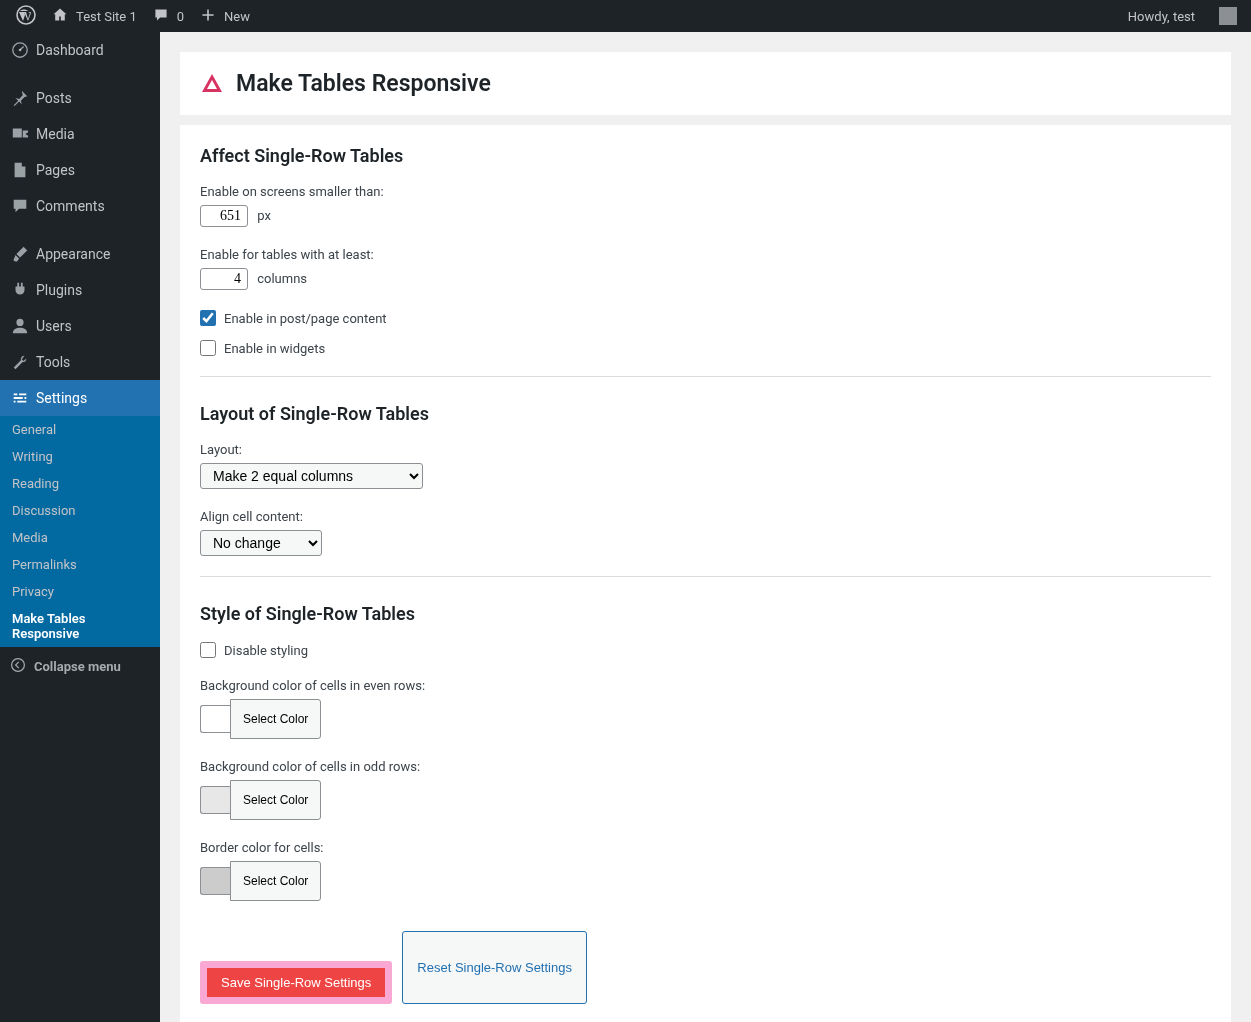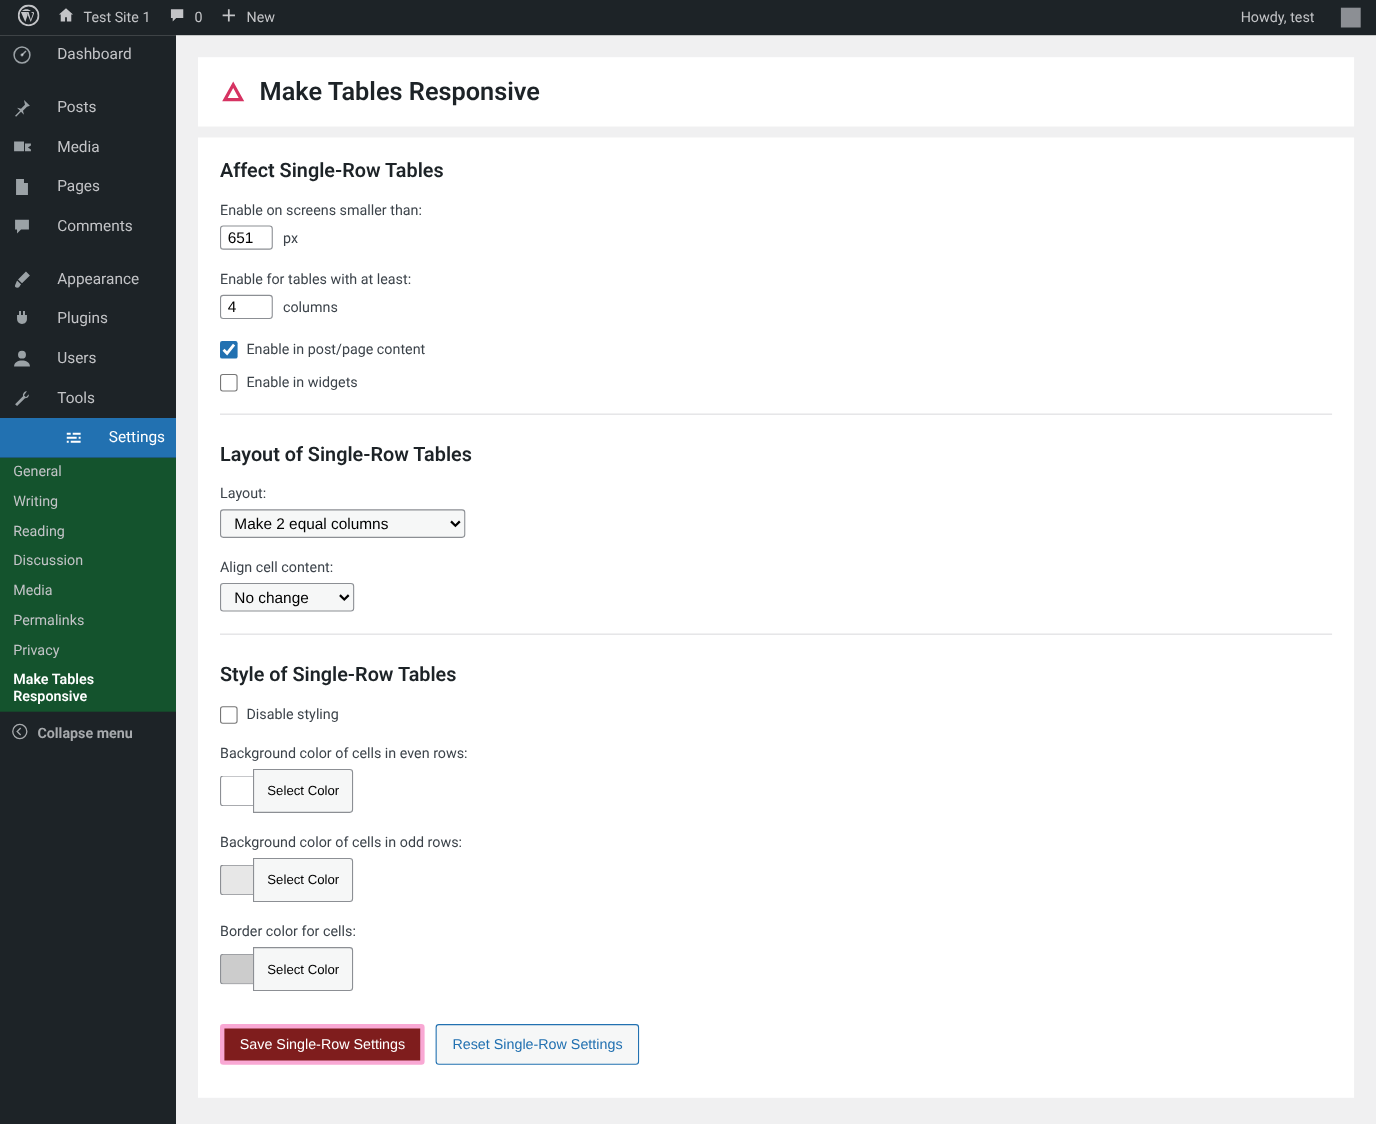--- a/index.html
+++ b/index.html
@@ -10,25 +10,25 @@
   .adminbar-left { display: flex; align-items: center; gap: 0; }
   .adminbar-item { display: flex; align-items: center; padding: 0 8px; height: 32px; cursor: pointer; gap: 8px; }
   .adminbar-right { display: flex; align-items: center; gap: 24px; padding-right: 6px; }
   .avatar-sq { width: 18px; height: 18px; background: #8c8f94; }
   
   
   .wrap-all { display: flex; min-height: calc(100vh - 32px); }
   
   
   .adminmenu { width: 160px; background: #1d2327; color: #c3c4c7; font-size: 14px; }
-  .menu-item { display: flex; align-items: center; padding: 8px 10px; gap: 22px; cursor: pointer; position: relative; }
-  .menu-item.current { background: #2271b1; color: #fff; justify-content: flex-end; }
+  .menu-item { display: flex; align-items: center; padding: 8px 10px; gap: 6px; cursor: pointer; position: relative; }
+  .menu-item.current { background: #2271b1; color: #fff; }
   .menu-item.current::after { content: ""; position: absolute; right: -8px; top: 50%; margin-top: -8px; border: 8px solid transparent; border-right-color: #f0f0f1; }
   .menu-sep { height: 12px; }
-  .submenu { background: #14532d; }
+  .submenu { background: #0369a1; }
   .submenu-item { padding: 6px 12px; cursor: pointer; font-size: 13px; color: #c3c4c7; }
   .submenu-item.current { color: #fff; font-weight: 600; }
   .collapse { display: flex; align-items: center; gap: 8px; padding: 10px 10px; color: #a7aaad; cursor: pointer; font-size: 13px; font-weight: bold; }
   .menu-icon { width: 20px; height: 20px; display: inline-flex; align-items: center; justify-content: center; font-size: 16px; color: rgba(240,246,252,.6); }
   .menu-item.current .menu-icon { color: #fff; }
   
   
   .content { flex: 1; padding: 0 20px 40px 20px; }
   .panel-heading { background: #fff; margin: 20px 0 10px 0; padding: 18px 20px; display: flex; align-items: center; gap: 12px; }
   .logo-tri { width: 24px; height: 24px; }
@@ -37,38 +37,38 @@
   .tabs-row { display: flex; gap: 14px; margin-bottom: 18px; }
   .tab { background: #fff; padding: 11px 22px; font-size: 14px; color: #646970; cursor: pointer; border: 1px solid #fff; }
   .tab.active { color: #1d2327; font-weight: 600; border-left: 4px solid #d63638; padding-left: 18px; }
   .tab.inactive { font-weight: 600; }
   
   .form-wrap { background: #fff; padding: 20px 20px 30px 20px; }
   h2.section { font-size: 18px; font-weight: 600; color: #1d2327; margin-bottom: 18px; }
   
   .field-row { margin-bottom: 20px; }
   .field-label-top { font-size: 13px; color: #3c434a; margin-bottom: 6px; display: block; }
-  .num-input { width: 48px; padding: 2px 6px; border: 1px solid #8c8f94; border-radius: 3px; font-size: 14px; background: #fff; }
+  .num-input { width: 48px; padding: 2px 6px; border: 1px solid #8c8f94; border-radius: 3px; font-size: 14px; text-align: right; background: #fff; font-family: Liberation Serif, serif; }
   .unit { margin-left: 6px; font-size: 13px; }
   
   .check-row { display: flex; align-items: center; gap: 8px; margin-bottom: 14px; }
   input[type=checkbox] { width: 16px; height: 16px; accent-color: #2271b1; cursor: pointer; }
   
   hr.div { border: none; border-top: 1px solid #dcdcde; margin: 20px 0 26px 0; }
   
   select { padding: 3px 24px 3px 8px; border: 1px solid #8c8f94; border-radius: 3px; font-size: 14px; background: #f6f7f7; cursor: pointer; }
   select.wide { width: 223px; }
   
   .color-row { display: flex; align-items: center; gap: 0; }
   .swatch { width: 30px; height: 28px; border: 1px solid #8c8f94; border-right: none; border-radius: 3px 0 0 3px; }
   .sel-color-btn { padding: 12px 12px; border: 1px solid #8c8f94; border-radius: 0 3px 3px 0; background: #f6f7f7; font-size: 12px; cursor: pointer; }
   
   .btn-row { display: flex; gap: 10px; margin-top: 30px; }
   .btn { padding: 7px 14px; border-radius: 3px; font-size: 13px; cursor: pointer; }
-  .btn-primary { background: #7f1d1d; color: #fff; border: 4px solid #f9a8d4; }
+  .btn-primary { background: #ef4444; color: #fff; border: 7px solid #f9a8d4; margin-top: 30px; }
   .btn-secondary { background: #f6f7f7; color: #2271b1; border: 1px solid #2271b1; }
 </style>
 </head>
 <body>
 
 <div class="adminbar">
   <div class="adminbar-left">
     <div class="adminbar-item">
       <span><svg width="20" height="20" viewBox="0 0 20 20" fill="currentColor">
             <circle cx="10" cy="10" r="9" fill="none" stroke="currentColor" stroke-width="1.6"></circle>

